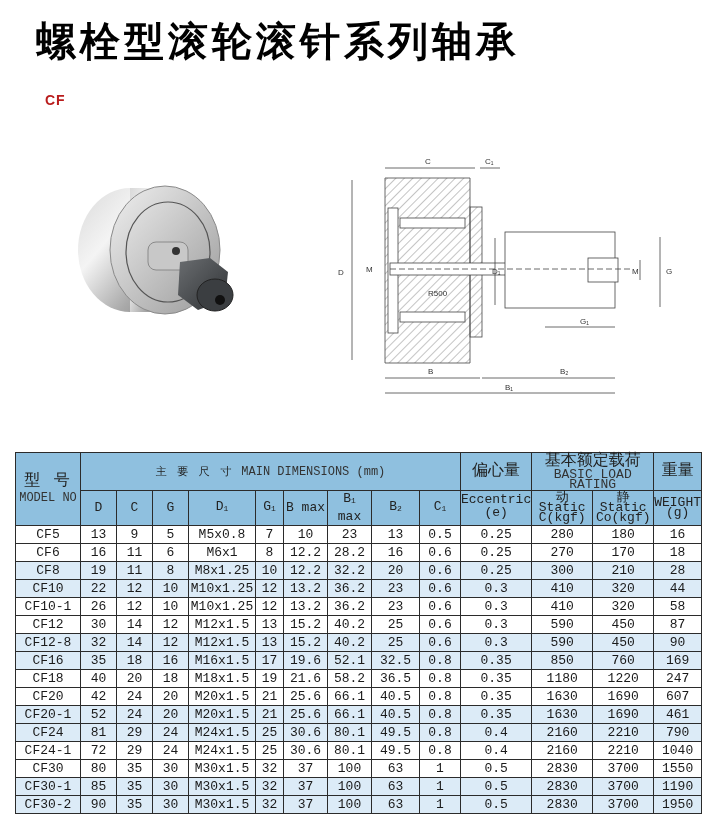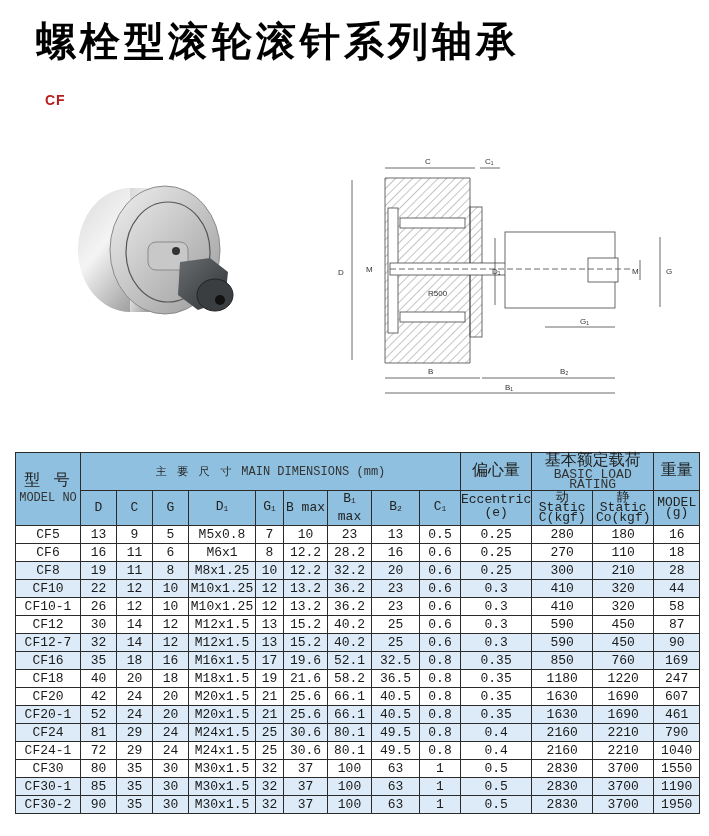--- a/index.html
+++ b/index.html
@@ -151,21 +151,21 @@
         <span class="small">动</span>
         <span class="small">Static</span>
         <span class="small">C(kgf)</span>
       </th>
       <th>
         <span class="small">静</span>
         <span class="small">Static</span>
         <span class="small">Co(kgf)</span>
       </th>
       <th>
-        <span class="small">MODEL</span>
+        <span class="small">WEIGHT</span>
         <span class="small">(g)</span>
       </th>
     </tr>
   </thead>
   <tbody id="tbody">
       <tr class="plain">
         <td>CF5</td>
         <td>13</td>
         <td>9</td>
         <td>5</td>
@@ -186,21 +186,21 @@
         <td>11</td>
         <td>6</td>
         <td>M6x1</td>
         <td>8</td>
         <td>12.2</td>
         <td>28.2</td>
         <td>16</td>
         <td>0.6</td>
         <td>0.25</td>
         <td>270</td>
-        <td>110</td>
+        <td>170</td>
         <td>18</td>
       </tr>
       <tr class="alt">
         <td>CF8</td>
         <td>19</td>
         <td>11</td>
         <td>8</td>
         <td>M8x1.25</td>
         <td>10</td>
         <td>12.2</td>
@@ -254,21 +254,21 @@
         <td>15.2</td>
         <td>40.2</td>
         <td>25</td>
         <td>0.6</td>
         <td>0.3</td>
         <td>590</td>
         <td>450</td>
         <td>87</td>
       </tr>
       <tr class="alt">
-        <td>CF12-7</td>
+        <td>CF12-8</td>
         <td>32</td>
         <td>14</td>
         <td>12</td>
         <td>M12x1.5</td>
         <td>13</td>
         <td>15.2</td>
         <td>40.2</td>
         <td>25</td>
         <td>0.6</td>
         <td>0.3</td>

